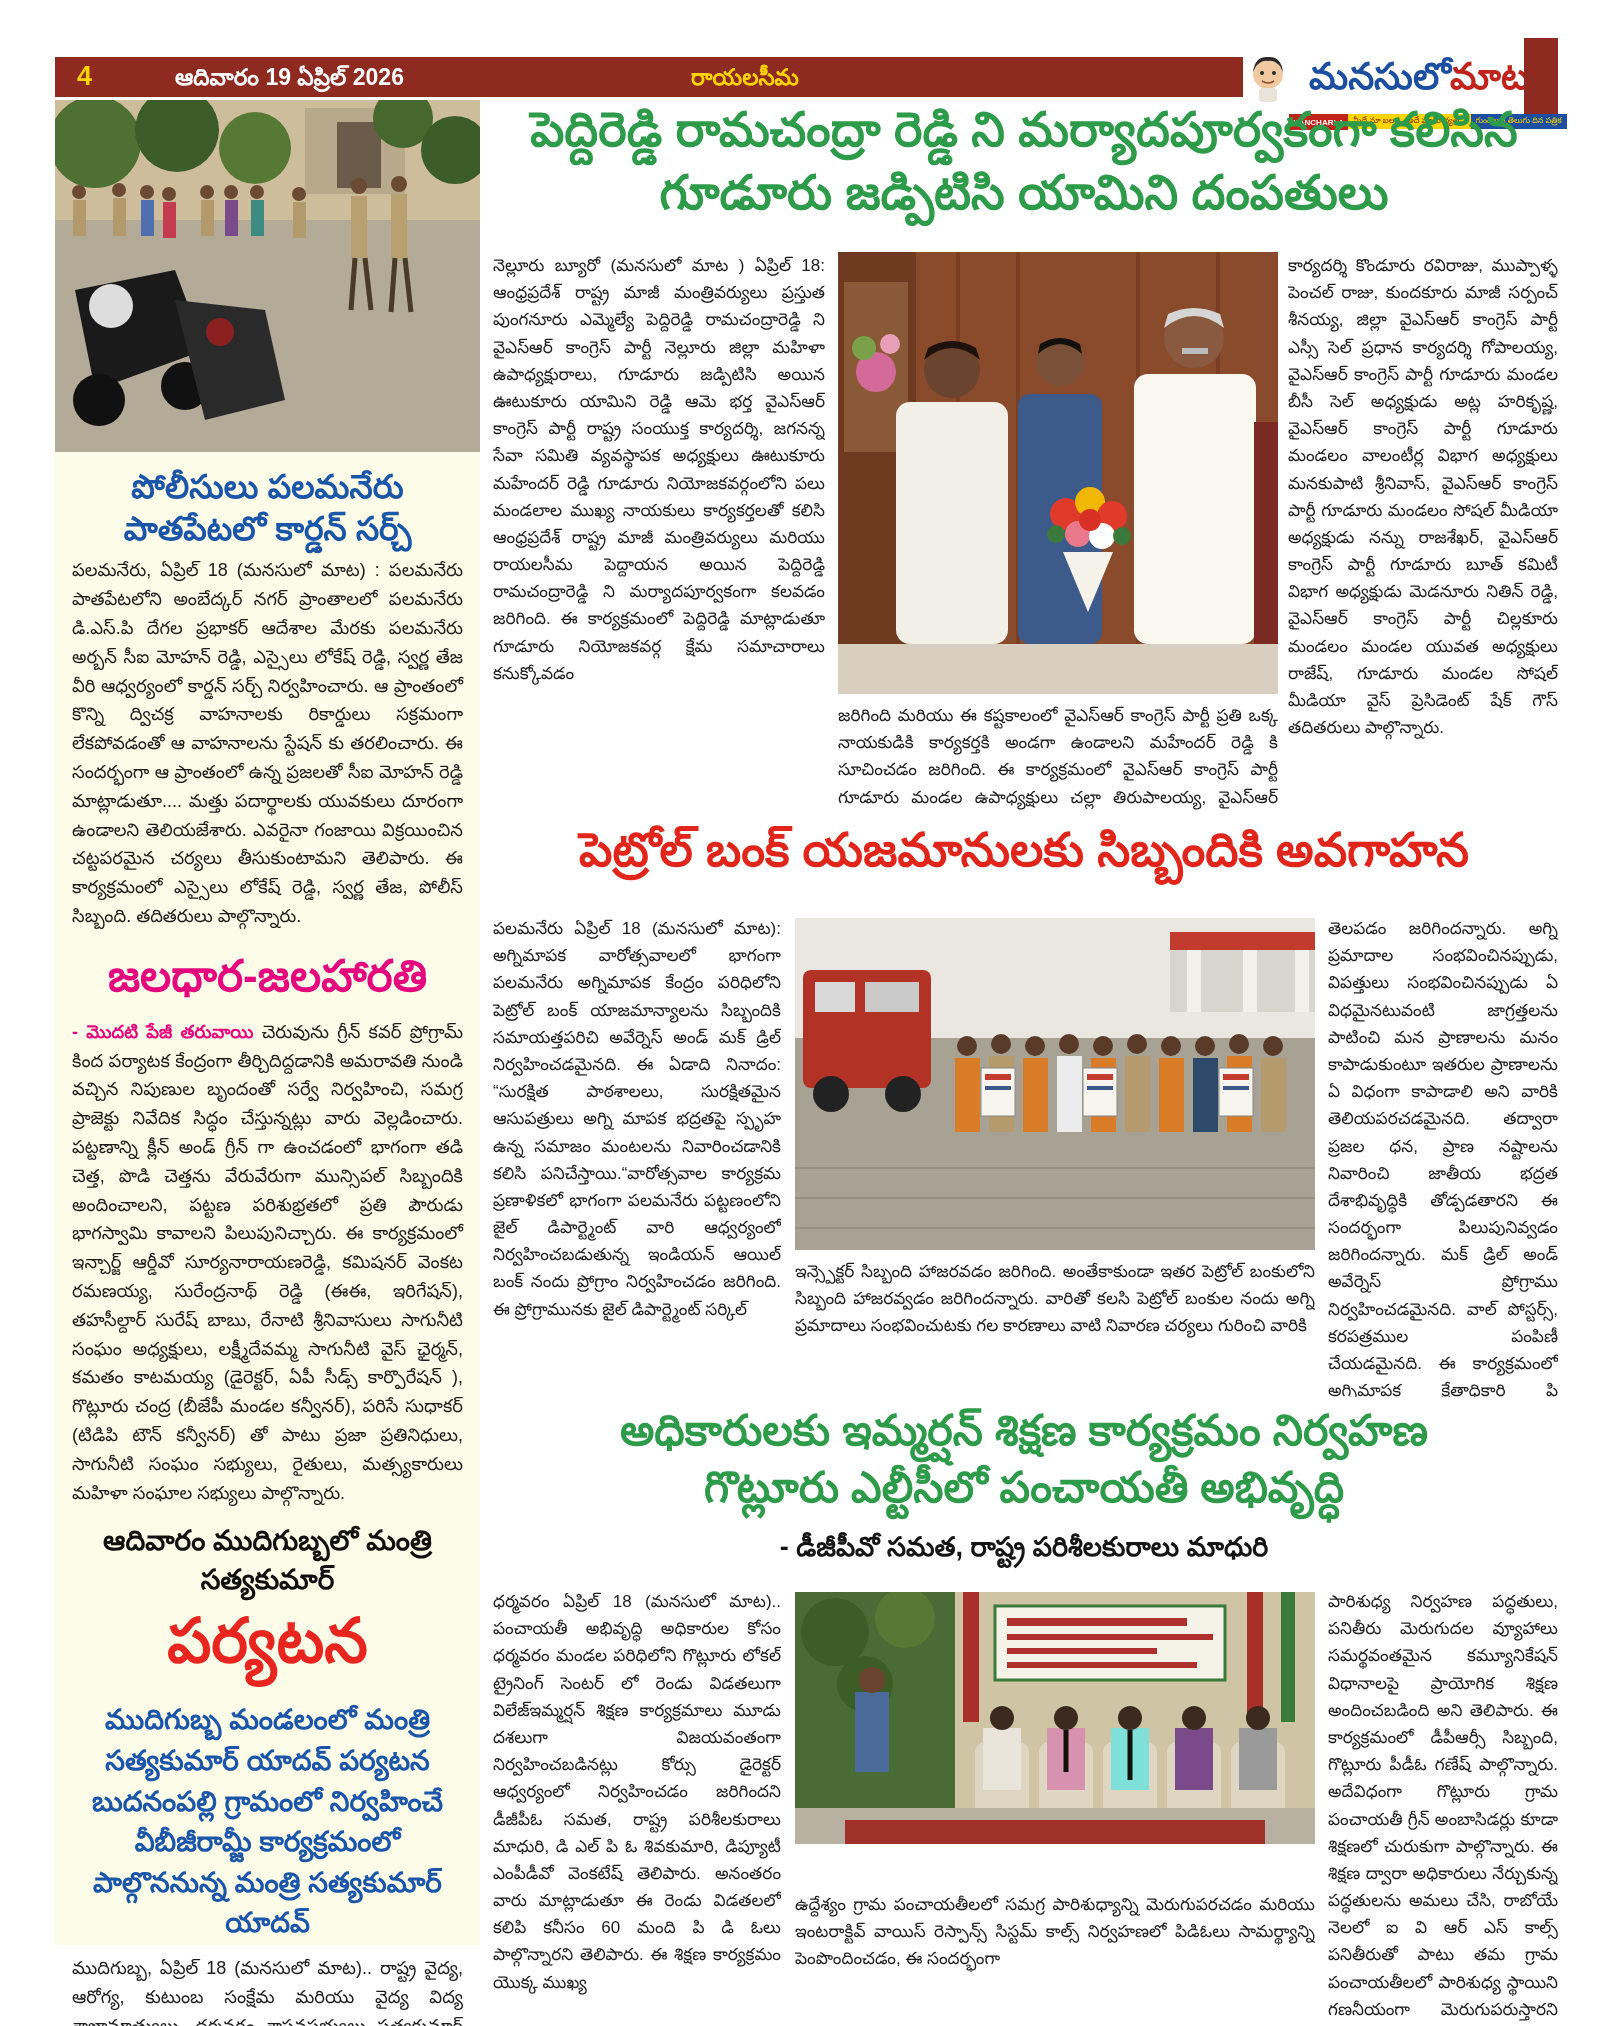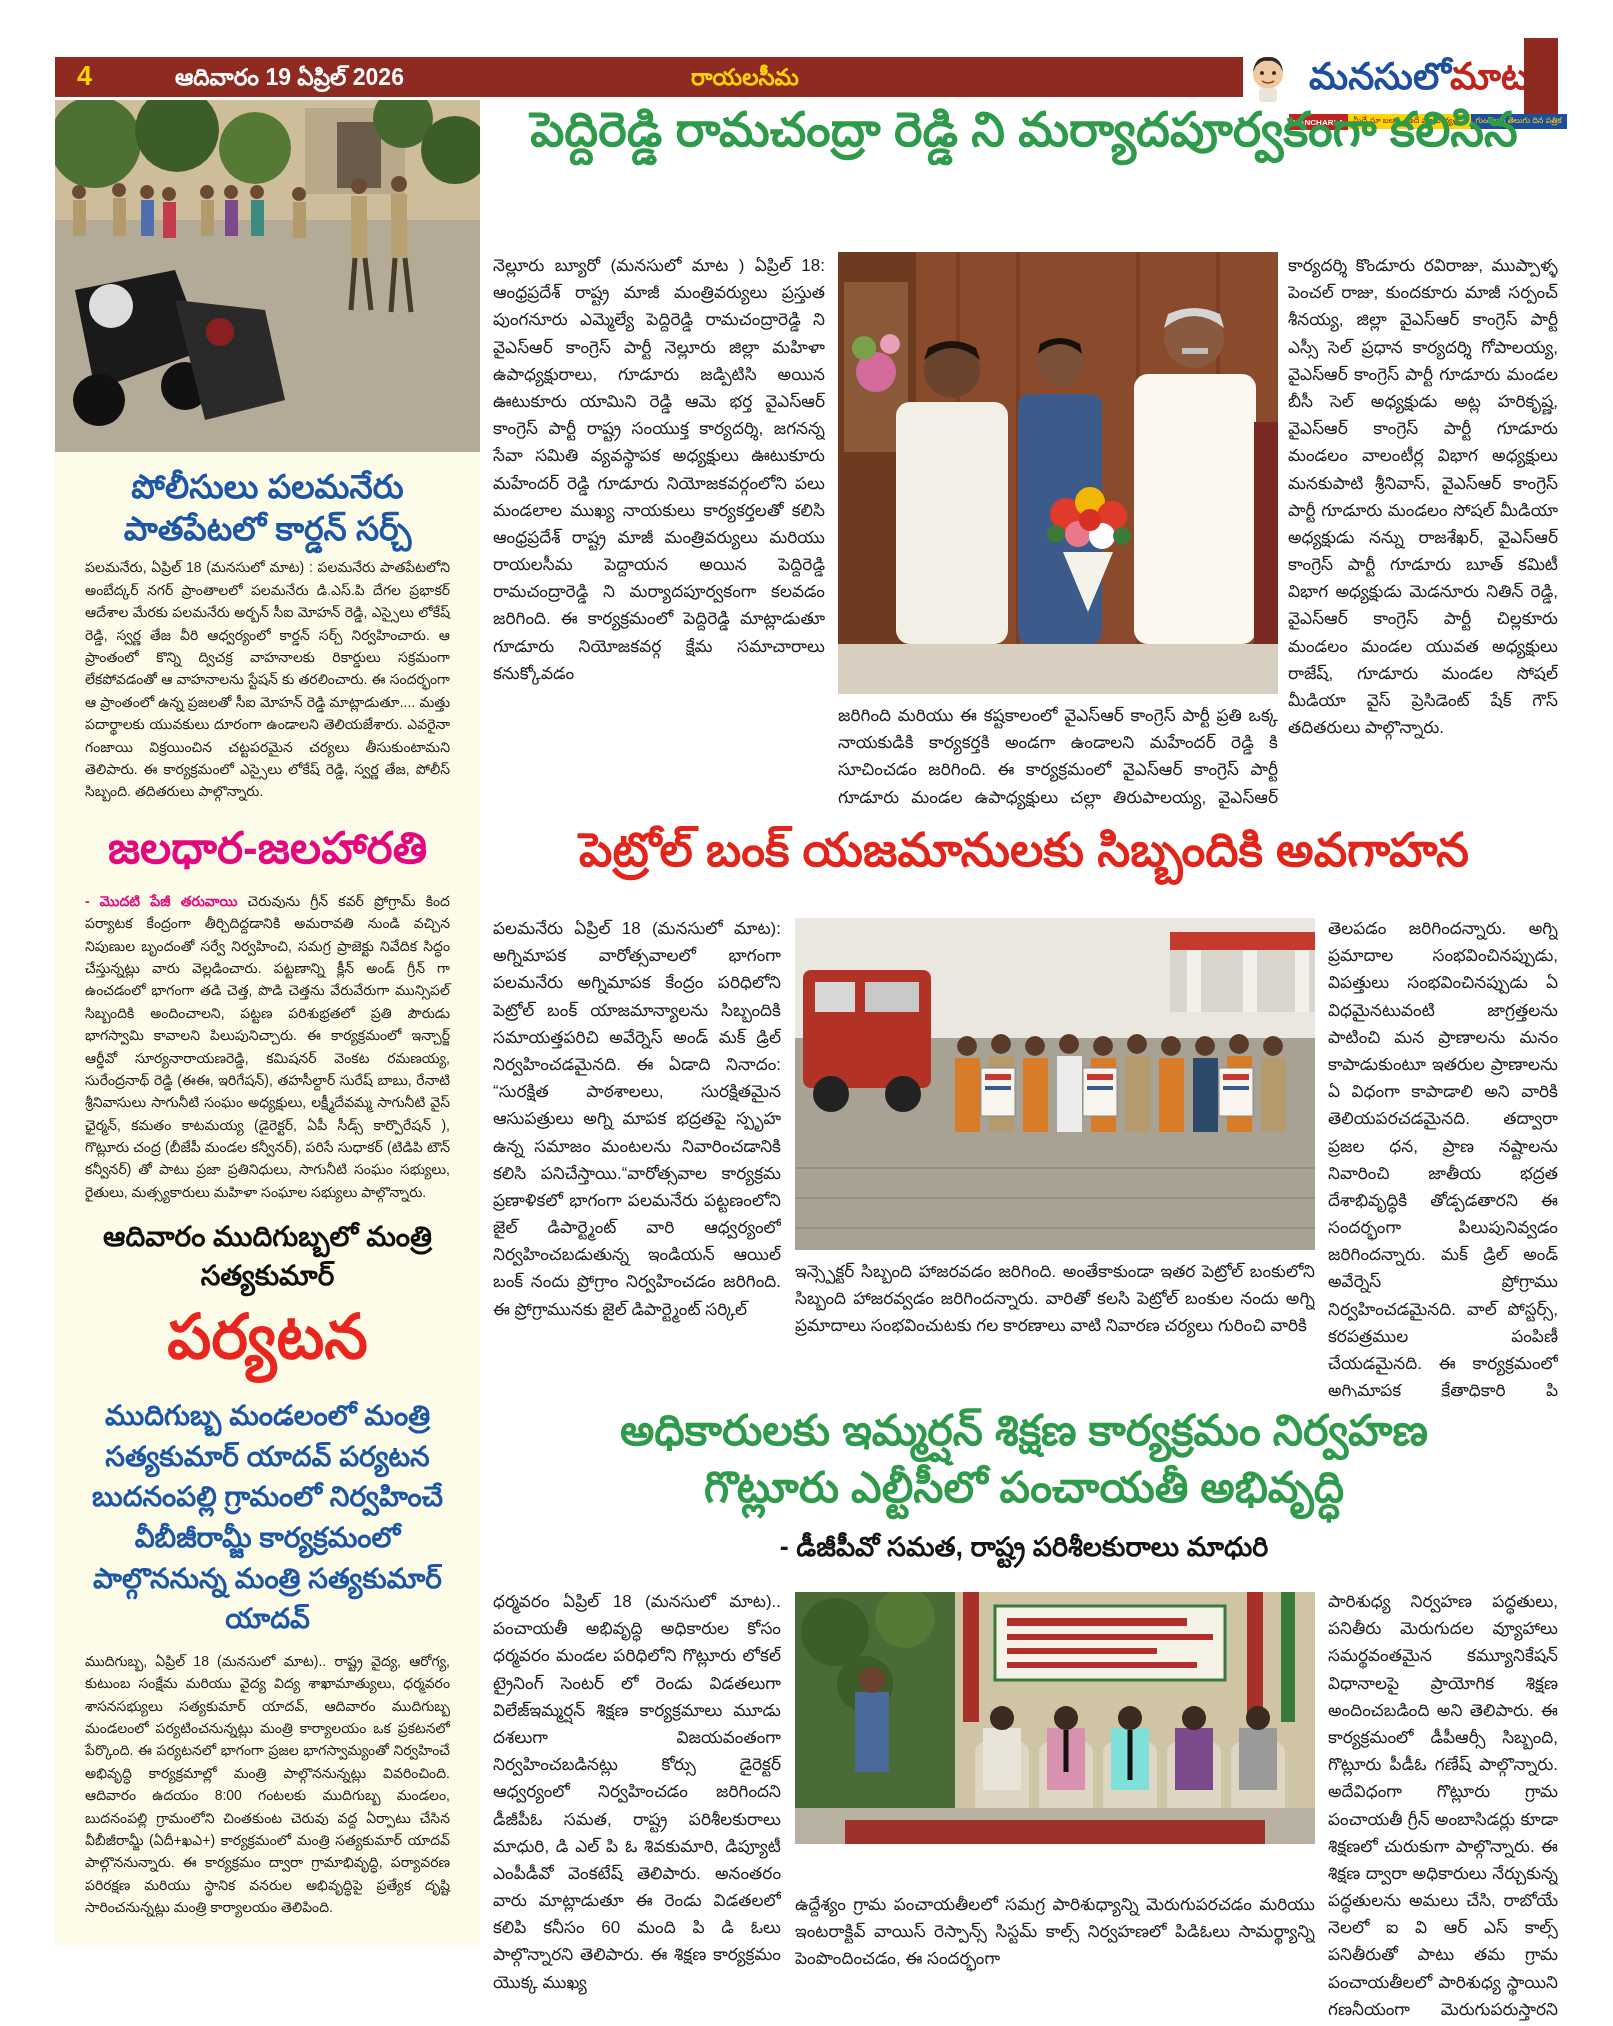--- a/index.html
+++ b/index.html
@@ -24,21 +24,21 @@
         padding:0 5px;white-space:nowrap;}
   .logo-strip .chip-blue{background:#1c4fa0;color:#ffd400;font-size:8px;display:flex;align-items:center;
         padding:0 5px;white-space:nowrap;}
   .mast-endblock{position:absolute;right:0px;top:-19px;width:34px;height:76px;background:#8e2a20;}
   
   .sidebar{position:absolute;left:55px;top:100px;width:425px;height:1845px;background:#fdfce8;
         box-sizing:border-box;padding:0 0 10px 0;}
   .sidebar .photo-wrap{width:425px;height:352px;overflow:hidden;}
   .sb-head-blue{margin:14px 10px 6px;text-align:center;font-size:33px;line-height:1.28;
         font-weight:bold;color:#1c56a8;}
-  .sb-body{margin:6px 30px;font-size:14px;line-height:1.6;text-align:justify;color:#1b1b1b;}
+  .sb-body{margin:6px 17px;font-size:18px;line-height:1.6;text-align:justify;color:#1b1b1b;}
   .sb-head-magenta{margin:20px 8px 4px;text-align:center;font-size:44px;font-weight:bold;color:#e5077e;}
   .sb-byline{margin:2px 8px 10px;text-align:center;font-size:26px;font-weight:bold;color:#151515;}
   .lead-magenta{color:#e5077e;font-weight:bold;}
   .sb-kicker{margin:18px 6px 0;text-align:center;font-size:28px;font-weight:bold;color:#101010;}
   .sb-head-red{margin:2px 8px;text-align:center;font-size:62px;font-weight:bold;color:#e8261f;}
   .sb-subhead-blue{margin:8px 10px 10px;text-align:center;font-size:28px;line-height:1.45;
         font-weight:bold;color:#1c56a8;}
   
   .headline-green{position:absolute;text-align:center;font-weight:bold;color:#2e9b4a;line-height:1.32;}
   .headline-red{position:absolute;text-align:center;font-weight:bold;color:#e1251b;}
@@ -143,20 +143,21 @@
     <p class="sb-body"><span class="lead-magenta">- మొదటి పేజీ తరువాయి</span> <span>చెరువును గ్రీన్ కవర్ ప్రోగ్రామ్ కింద పర్యాటక కేంద్రంగా తీర్చిదిద్దడానికి అమరావతి నుండి వచ్చిన నిపుణుల బృందంతో సర్వే నిర్వహించి, సమగ్ర ప్రాజెక్టు నివేదిక సిద్ధం చేస్తున్నట్లు వారు వెల్లడించారు. పట్టణాన్ని క్లీన్ అండ్ గ్రీన్ గా ఉంచడంలో భాగంగా తడి చెత్త, పొడి చెత్తను వేరువేరుగా మున్సిపల్ సిబ్బందికి అందించాలని, పట్టణ పరిశుభ్రతలో ప్రతి పౌరుడు భాగస్వామి కావాలని పిలుపునిచ్చారు. ఈ కార్యక్రమంలో ఇన్చార్జ్ ఆర్డీవో సూర్యనారాయణరెడ్డి, కమిషనర్ వెంకట రమణయ్య, సురేంద్రనాథ్ రెడ్డి (ఈఈ, ఇరిగేషన్), తహసీల్దార్ సురేష్ బాబు, రేనాటి శ్రీనివాసులు సాగునీటి సంఘం అధ్యక్షులు, లక్ష్మీదేవమ్మ సాగునీటి వైస్ ఛైర్మన్, కమతం కాటమయ్య (డైరెక్టర్, ఏపీ సీడ్స్ కార్పొరేషన్ ), గొట్లూరు చంద్ర (బీజేపీ మండల కన్వీనర్), పరిసే సుధాకర్ (టిడిపి టౌన్ కన్వీనర్) తో పాటు ప్రజా ప్రతినిధులు, సాగునీటి సంఘం సభ్యులు, రైతులు, మత్స్యకారులు మహిళా సంఘాల సభ్యులు పాల్గొన్నారు.</span></p>
 
     <div class="sb-kicker">ఆదివారం ముదిగుబ్బలో మంత్రి సత్యకుమార్</div>
     <h2 class="sb-head-red">పర్యటన</h2>
     <div class="sb-subhead-blue">ముదిగుబ్బ మండలంలో మంత్రి సత్యకుమార్ యాదవ్ పర్యటన బుదనంపల్లి గ్రామంలో నిర్వహించే వీబీజీరామ్జీ కార్యక్రమంలో పాల్గొననున్న మంత్రి సత్యకుమార్ యాదవ్</div>
     <p class="sb-body">ముదిగుబ్బ, ఏప్రిల్ 18 (మనసులో మాట).. రాష్ట్ర వైద్య, ఆరోగ్య, కుటుంబ సంక్షేమ మరియు వైద్య విద్య శాఖామాత్యులు, ధర్మవరం శాసనసభ్యులు సత్యకుమార్ యాదవ్, ఆదివారం ముదిగుబ్బ మండలంలో పర్యటించనున్నట్లు మంత్రి కార్యాలయం ఒక ప్రకటనలో పేర్కొంది. ఈ పర్యటనలో భాగంగా ప్రజల భాగస్వామ్యంతో నిర్వహించే అభివృద్ధి కార్యక్రమాల్లో మంత్రి పాల్గొననున్నట్లు వివరించింది. ఆదివారం ఉదయం 8:00 గంటలకు ముదిగుబ్బ మండలం, బుదనంపల్లి గ్రామంలోని చింతకుంట చెరువు వద్ద ఏర్పాటు చేసిన వీబీజీరామ్జీ (ఏదీ+ఖఎ+) కార్యక్రమంలో మంత్రి సత్యకుమార్ యాదవ్ పాల్గొననున్నారు. ఈ కార్యక్రమం ద్వారా గ్రామాభివృద్ధి, పర్యావరణ పరిరక్షణ మరియు స్థానిక వనరుల అభివృద్ధిపై ప్రత్యేక దృష్టి సారించనున్నట్లు మంత్రి కార్యాలయం తెలిపింది.</p>
   </aside>
 
   <div class="headline-green" style="left:490px;top:98px;width:1068px;font-size:48px;">
     <div>పెద్దిరెడ్డి రామచంద్రా రెడ్డి ని మర్యాదపూర్వకంగా కలిసిన</div>
+    <div>గూడూరు జడ్పిటిసి యామిని దంపతులు</div>
   </div>
 
   <div class="col" style="left:493px;top:252px;width:332px;height:562px;">నెల్లూరు బ్యూరో (మనసులో మాట ) ఏప్రిల్ 18: ఆంధ్రప్రదేశ్ రాష్ట్ర మాజీ మంత్రివర్యులు ప్రస్తుత పుంగనూరు ఎమ్మెల్యే పెద్దిరెడ్డి రామచంద్రారెడ్డి ని వైఎస్ఆర్ కాంగ్రెస్ పార్టీ నెల్లూరు జిల్లా మహిళా ఉపాధ్యక్షురాలు, గూడూరు జడ్పిటిసి అయిన ఊటుకూరు యామిని రెడ్డి ఆమె భర్త వైఎస్ఆర్ కాంగ్రెస్ పార్టీ రాష్ట్ర సంయుక్త కార్యదర్శి, జగనన్న సేవా సమితి వ్యవస్థాపక అధ్యక్షులు ఊటుకూరు మహేందర్ రెడ్డి గూడూరు నియోజకవర్గంలోని పలు మండలాల ముఖ్య నాయకులు కార్యకర్తలతో కలిసి ఆంధ్రప్రదేశ్ రాష్ట్ర మాజీ మంత్రివర్యులు మరియు రాయలసీమ పెద్దాయన అయిన పెద్దిరెడ్డి రామచంద్రారెడ్డి ని మర్యాదపూర్వకంగా కలవడం జరిగింది. ఈ కార్యక్రమంలో పెద్దిరెడ్డి మాట్లాడుతూ గూడూరు నియోజకవర్గ క్షేమ సమాచారాలు కనుక్కోవడం</div>
 
   <div class="photo" style="left:838px;top:252px;width:440px;height:442px;">
     <svg viewBox="0 0 440 442" preserveAspectRatio="none" aria-hidden="true">
       <rect width="440" height="442" fill="#8a4a2c"></rect>
       <g stroke="#7a3e24" stroke-width="4">
         <line x1="120" y1="0" x2="120" y2="442"></line>
           <line x1="180" y1="0" x2="180" y2="442"></line>

